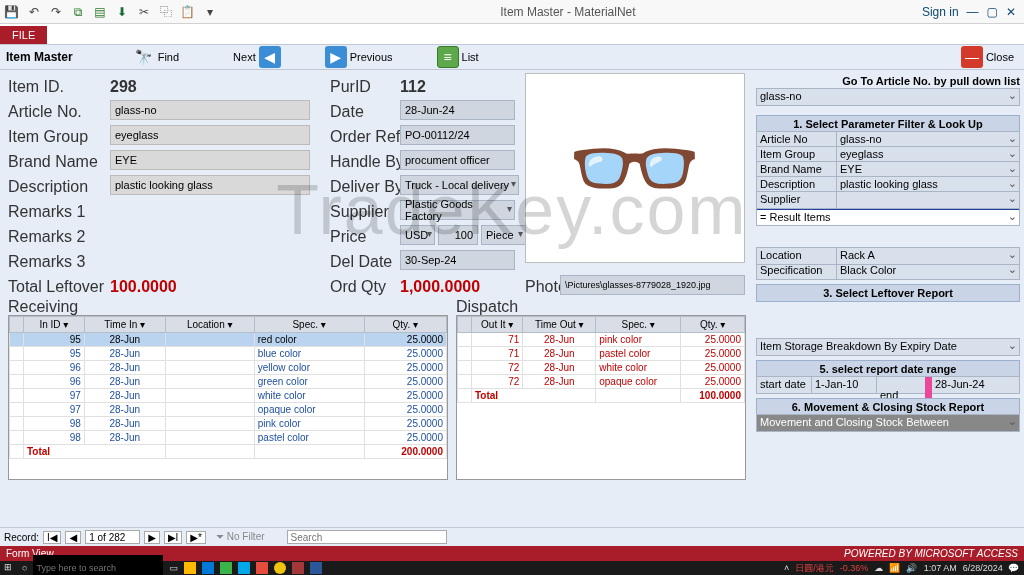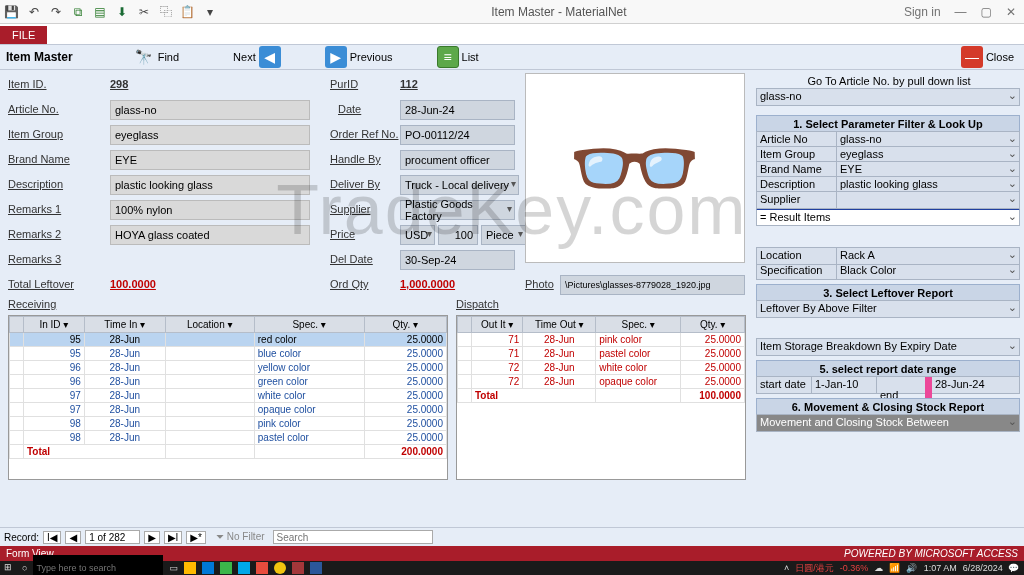--- a/index.html
+++ b/index.html
@@ -3,40 +3,40 @@
 <meta charset="utf-8">
 <style>
 * { margin:0; padding:0; box-sizing:border-box; font-family:"Segoe UI",Tahoma,sans-serif; }
 body { width:1024px; height:575px; background:#fff; font-size:11px; overflow:hidden; position:relative; }
 
 
 #titlebar { height:24px; background:#f8f8f8; border-bottom:1px solid #d0d0d0; display:flex; align-items:center; padding:0 4px; }
 #titlebar .qat { display:flex; gap:6px; align-items:center; }
 #titlebar .qat span { width:16px; height:16px; display:inline-flex; align-items:center; justify-content:center; font-size:12px; color:#444; }
 #titlebar .title { flex:1; text-align:center; color:#555; font-size:12px; }
-#titlebar .winctl { display:flex; gap:6px; align-items:center; font-size:12px; color:#737373; }
+#titlebar .winctl { display:flex; align-items:center; font-size:12px; color:#0c4a6e; }
 #titlebar .winctl span { padding:0 4px; }
 
 
 #filerow { height:20px; background:#fff; display:flex; align-items:flex-end; }
 #filetab { background:#a91d2a; color:#fff; padding:3px 12px; font-size:11px; cursor:pointer; }
 
 
 #actrow { height:26px; background:#e6edf7; border-top:1px solid #c0c8d6; border-bottom:1px solid #c0c8d6; display:flex; align-items:center; padding:0 6px; gap:8px; }
 #actrow .lbl { font-weight:bold; font-size:12px; }
 #actrow .btn { display:flex; align-items:center; gap:3px; cursor:pointer; padding:2px 4px; }
 #actrow .ic { width:22px; height:22px; display:inline-flex; align-items:center; justify-content:center; font-size:14px; border-radius:3px; }
 .ic-blue { background:#3b8dd6; color:#fff; }
 .ic-green { background:#5da84a; color:#fff; border:1px solid #3a7a2c; }
 .ic-red { background:#d43a2a; color:#fff; }
 #actrow .spacer { flex:1; }
 
 
 #main { position:absolute; top:70px; left:0; right:0; bottom:48px; background:#e6edf7; }
-.fld-lbl { position:absolute; font-size:11px; color:#333;text-decoration:underline; }
+.fld-lbl { position:absolute; font-size:16px; color:#333; }
 .fld-val { position:absolute; background:#d9d9d9; border:1px solid #bbb; padding:2px 4px; height:20px; font-size:11px; display:flex; align-items:center; }
 .fld-val2 { position:absolute; background:#cfd6df; border:1px solid #a9b4c4; padding:2px 4px; height:20px; font-size:11px; display:flex; align-items:center; }
 .fld-dd::after { content:"▾"; position:absolute; right:2px; top:2px; font-size:10px; color:#555; }
 .red-txt { color:#c00000; font-weight:bold; }
 
 
 .rp-title { position:absolute; right:4px; width:264px; background:#c9d5e6; border:1px solid #9cb0cd; text-align:center; font-weight:bold; font-size:11px; padding:2px 0; }
 .rp-row { position:absolute; right:4px; width:264px; height:18px; border:1px solid #a9b4c4; background:#d8e0ec; display:flex; font-size:11px; }
 .rp-row .c1 { width:80px; padding:1px 3px; border-right:1px solid #a9b4c4; }
 .rp-row .c2 { flex:1; padding:1px 3px; position:relative; }
@@ -141,30 +141,28 @@
   <div class="fld-lbl" style="left:110px; top:8px; font-weight:bold">298</div>
   <div class="fld-lbl" style="left:8px; top:33px">Article No.</div>
   <div class="fld-val" style="left:110px; top:30px; width:200px">glass-no</div>
   <div class="fld-lbl" style="left:8px; top:58px">Item Group</div>
   <div class="fld-val" style="left:110px; top:55px; width:200px">eyeglass</div>
   <div class="fld-lbl" style="left:8px; top:83px">Brand Name</div>
   <div class="fld-val" style="left:110px; top:80px; width:200px">EYE</div>
   <div class="fld-lbl" style="left:8px; top:108px">Description</div>
   <div class="fld-val" style="left:110px; top:105px; width:200px">plastic looking glass</div>
   <div class="fld-lbl" style="left:8px; top:133px">Remarks 1</div>
-  <div class="fld-val" style="left:110px; top:130px; width:200px">100% nylon</div>
   <div class="fld-lbl" style="left:8px; top:158px">Remarks 2</div>
-  <div class="fld-val" style="left:110px; top:155px; width:200px">HOYA glass coated</div>
   <div class="fld-lbl" style="left:8px; top:183px">Remarks 3</div>
   <div class="fld-lbl" style="left:8px; top:208px">Total Leftover</div>
   <div class="fld-lbl red-txt" style="left:110px; top:208px">100.0000</div>
 
   <div class="fld-lbl" style="left:330px; top:8px">PurID</div>
   <div class="fld-lbl" style="left:400px; top:8px; font-weight:bold">112</div>
-  <div class="fld-lbl" style="left:338px; top:33px">Date</div>
+  <div class="fld-lbl" style="left:330px; top:33px">Date</div>
   <div class="fld-val2" style="left:400px; top:30px; width:115px">28-Jun-24</div>
   <div class="fld-lbl" style="left:330px; top:58px">Order Ref No.</div>
   <div class="fld-val2" style="left:400px; top:55px; width:115px">PO-00112/24</div>
   <div class="fld-lbl" style="left:330px; top:83px">Handle By</div>
   <div class="fld-val2" style="left:400px; top:80px; width:115px">procument officer</div>
   <div class="fld-lbl" style="left:330px; top:108px">Deliver By</div>
   <div class="fld-val2 fld-dd" style="left:400px; top:105px; width:119px">Truck - Local delivery</div>
   <div class="fld-lbl" style="left:330px; top:133px">Supplier</div>
   <div class="fld-val2 fld-dd" style="left:400px; top:130px; width:115px">Plastic Goods Factory</div>
   <div class="fld-lbl" style="left:330px; top:158px">Price</div>
@@ -175,31 +173,30 @@
   <div class="fld-val2" style="left:400px; top:180px; width:115px">30-Sep-24</div>
   <div class="fld-lbl" style="left:330px; top:208px">Ord Qty</div>
   <div class="fld-lbl red-txt" style="left:400px; top:208px">1,000.0000</div>
 
   <div id="imgbox">
       <div class="glasses">👓</div>
     </div>
   <div class="fld-lbl" style="left:525px; top:208px">Photo</div>
   <div class="fld-val2" style="left:560px; top:205px; width:185px; font-size:9px">\Pictures\glasses-8779028_1920.jpg</div>
 
-  <div class="rp-title" style="top:3px; background:transparent; border:none; text-align:center; padding-left:2px; font-weight:normal">Go To Article No. by pull down list</div>
+  <div class="rp-title" style="top:3px; background:transparent; border:none; text-align:right; padding-left:2px; font-weight:bold">Go To Article No. by pull down list</div>
   <div class="rp-sel" style="top:18px">glass-no</div>
 
   <div class="rp-title" style="top:45px">1. Select Parameter Filter &amp; Look Up</div>
   <div id="rp1rows"></div>
   <div class="rp-sel" style="top:138px; background:#fff; border-top:2px solid #2040a0">= Result Items</div>
 
   <div id="rp2rows"></div>
 
   <div class="rp-title" style="top:214px">3. Select Leftover Report</div>
-  <div class="rp-sel" style="top:230px">Leftover By Above Filter</div>
 
   <div class="rp-sel" style="top:268px">Item Storage Breakdown By Expiry Date</div>
 
   <div class="rp-title" style="top:290px">5. select report date range</div>
   <div class="rp-row" style="top:306px">
     <div class="c1" style="width:55px">start date</div>
     <div style="width:65px; padding:1px 3px; border-right:1px solid #a9b4c4">1-Jan-10</div>
     <div style="width:55px; padding:12px 3px; border-right:7px solid #ec4899">end date</div>
     <div style="flex:1; padding:1px 3px">28-Jun-24</div>
   </div>
@@ -378,21 +375,21 @@
 
 <div id="recnav">
   <span>Record:</span>
   <span class="b">I◀</span>
   <span class="b">◀</span>
   <input style="width: 55px;" value="1 of 282">
   <span class="b">▶</span>
   <span class="b">▶I</span>
   <span class="b">▶*</span>
   <span style="margin-left:6px; color:#888">⏷ <span>No Filter</span></span>
-  <input style="width: 160px; margin-left: 4px;" placeholder="Search">
+  <input style="width: 160px; margin-left: 18px;" placeholder="Search">
 </div>
 
 <div id="status">
   <span>Form View</span>
   <span class="r">POWERED BY MICROSOFT ACCESS</span>
 </div>
 
 <div id="taskbar">
   <span class="tb">⊞</span>
   <span>○</span>

